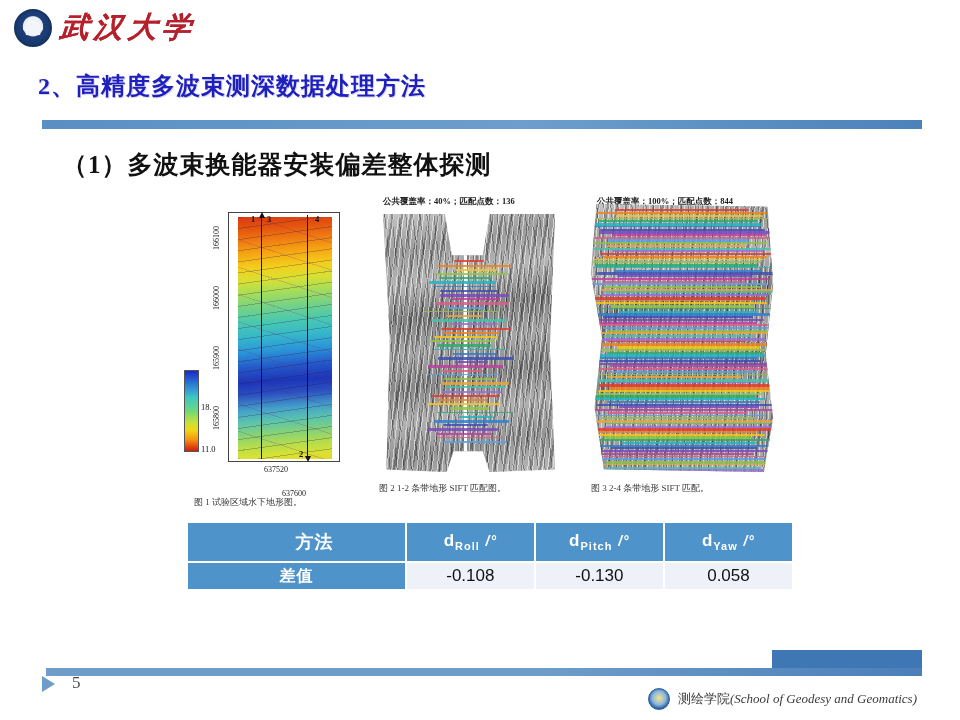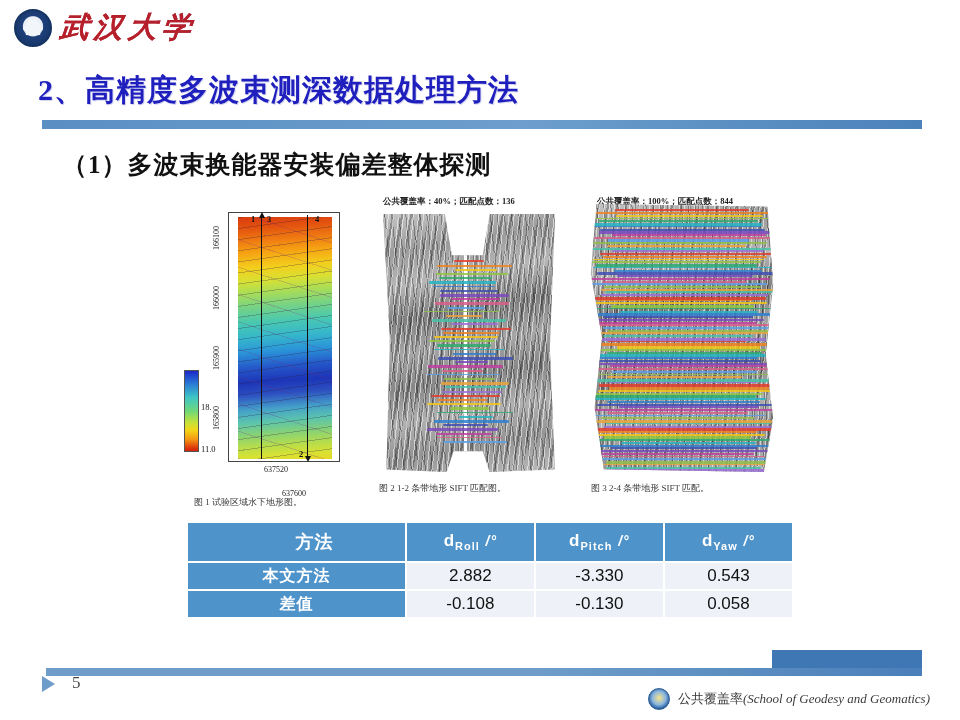--- a/index.html
+++ b/index.html
@@ -33,21 +33,21 @@
     background: linear-gradient(90deg,#b5202a 0%,#c0303d 45%,#8e2b6b 100%);
     -webkit-background-clip: text; background-clip: text;
     color: #b5202a;
     transform: skewX(-6deg);
   }
 
   
   .slide-title {
     position: absolute; left: 38px; top: 70px;
     font-family: "Liberation Serif", "DejaVu Serif", serif;
-    font-size: 30px; font-weight: bold; color: #1f1fbe;
+    font-size: 24px; font-weight: bold; color: #1f1fbe;
     letter-spacing: 1px;
     text-shadow: 1px 1px 0 #d9d9f2;
   }
   .title-rule {
     position: absolute; left: 42px; top: 120px; width: 880px; height: 9px;
     background: linear-gradient(90deg,#5b8fc4 0%, #6d9ecd 55%, #4b82ba 100%);
   }
   .sub-title {
     position: absolute; left: 62px; top: 148px;
     font-family: "Liberation Serif", "DejaVu Serif", serif;
@@ -423,36 +423,30 @@
     <thead>
       <tr>
         <th class="m">方法</th>
         <th><span>d</span><span class="sub">Roll</span> <span class="deg">/°</span></th>
         <th><span>d</span><span class="sub">Pitch</span> <span class="deg">/°</span></th>
         <th><span>d</span><span class="sub">Yaw</span> <span class="deg">/°</span></th>
       </tr>
     </thead>
     <tbody id="table-body">
         <tr>
-          <td class="rowhead">本文方法</td>
-          <td class="val">2.882</td>
-          <td class="val">-3.330</td>
-          <td class="val">0.543</td>
-        </tr>
-        <tr>
           <td class="rowhead">差值</td>
           <td class="val">-0.108</td>
           <td class="val">-0.130</td>
           <td class="val">0.058</td>
         </tr>
       </tbody>
   </table>
 
   <div class="foot-block"></div>
   <div class="foot-bar"></div>
   <div class="page-tri"></div>
   <div class="page-num">5</div>
   <div class="school">
     <div class="school-seal"></div>
-    <div class="school-text"><span>公共覆盖率</span><i>(School of Geodesy and Geomatics)</i></div>
+    <div class="school-text"><span>测绘学院</span><i>(School of Geodesy and Geomatics)</i></div>
   </div>
 
 </div>
 
 </body></html>

